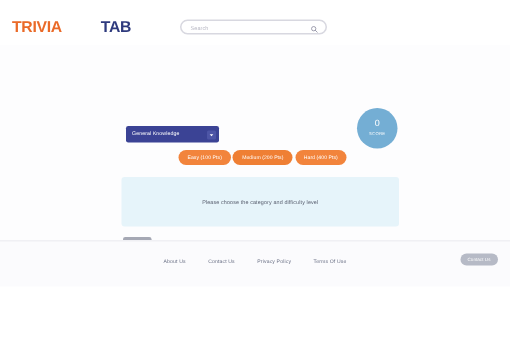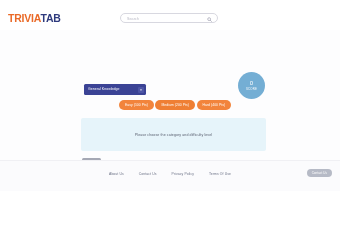--- a/index.html
+++ b/index.html
@@ -35,21 +35,21 @@
   .logo {
     position: absolute;
     left: 8px;
     top: 12px;
     font-size: 10.5px;
     font-weight: bold;
     letter-spacing: -0.2px;
     white-space: nowrap;
   }
   .logo .t1 { color: #ea6a28; }
-  .logo .t2 { color: #2e3a7d; }
+  .logo .t2 { color: #2e3a7d; padding-left: 26px; }
 
   .search-wrap {
     position: absolute;
     left: 120px;
     top: 13px;
     width: 98px;
     height: 10px;
   }
   .search-box {
     position: relative;

